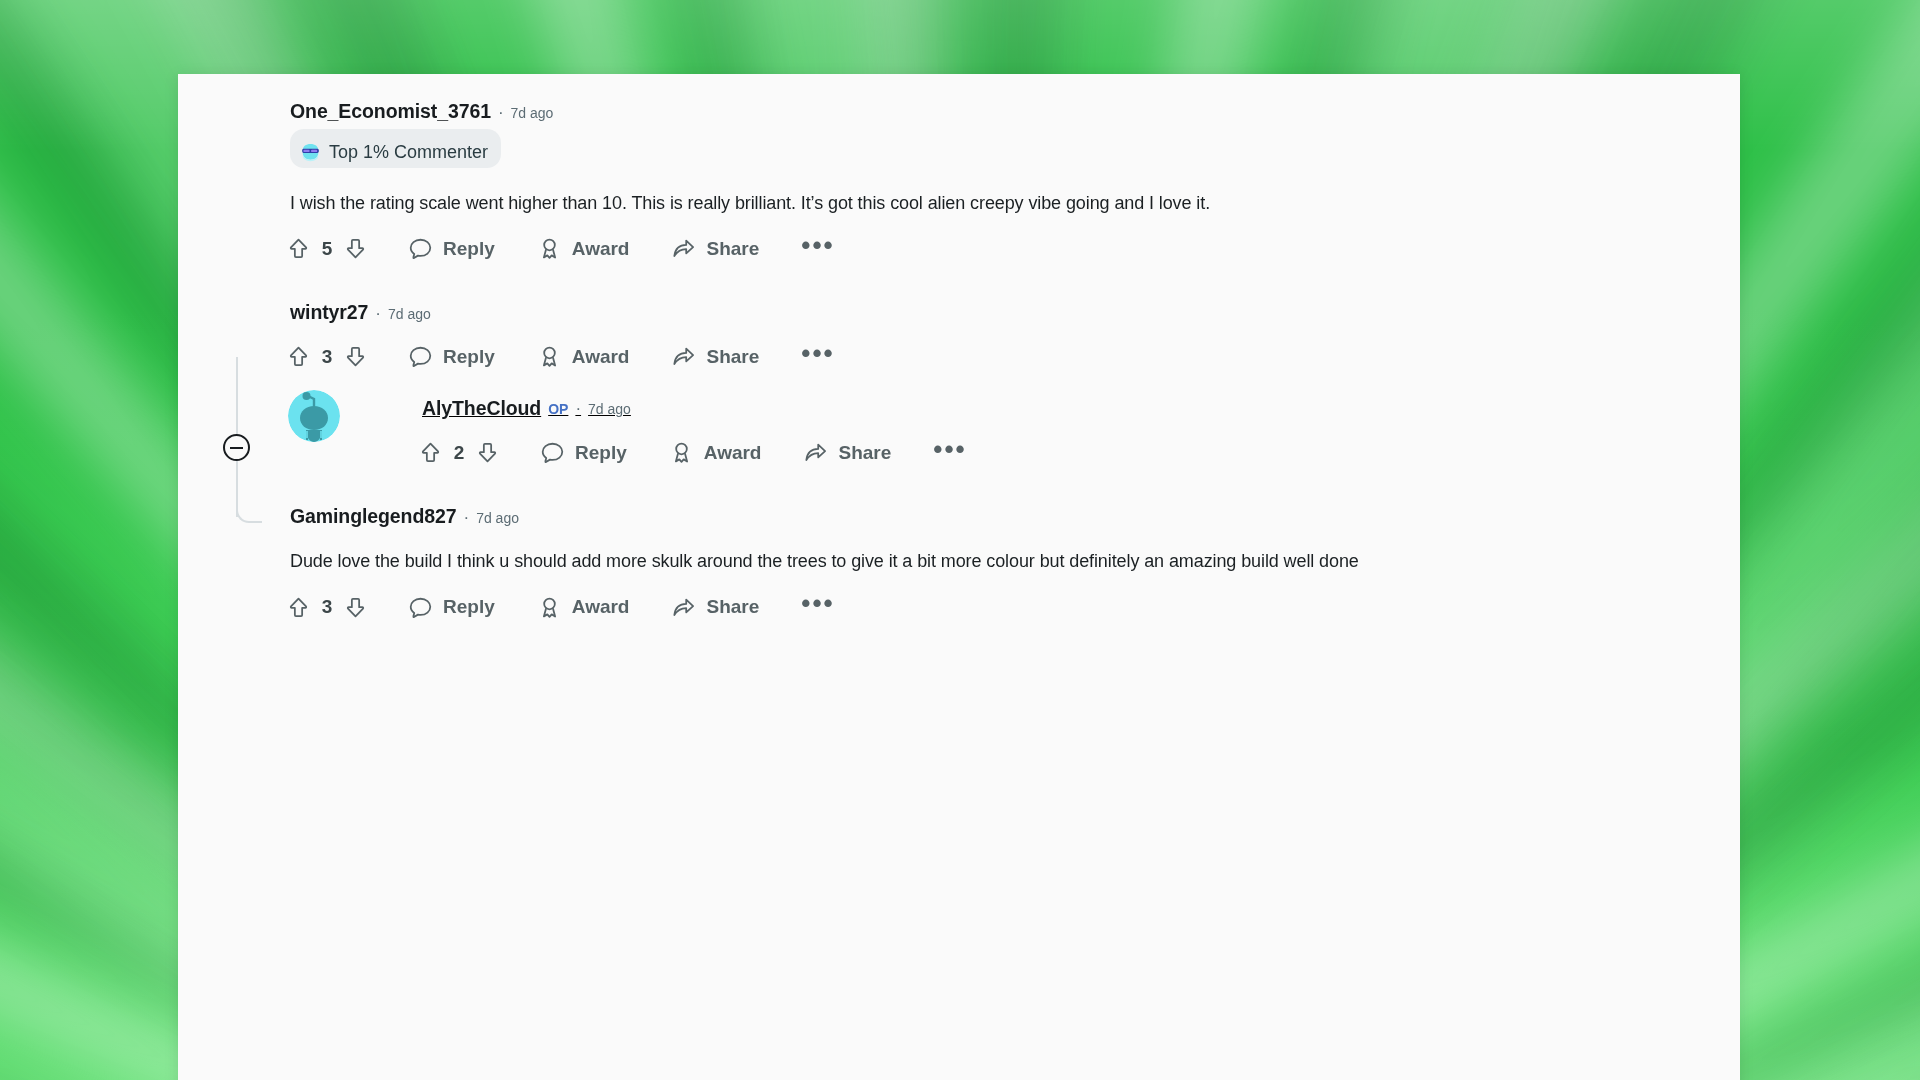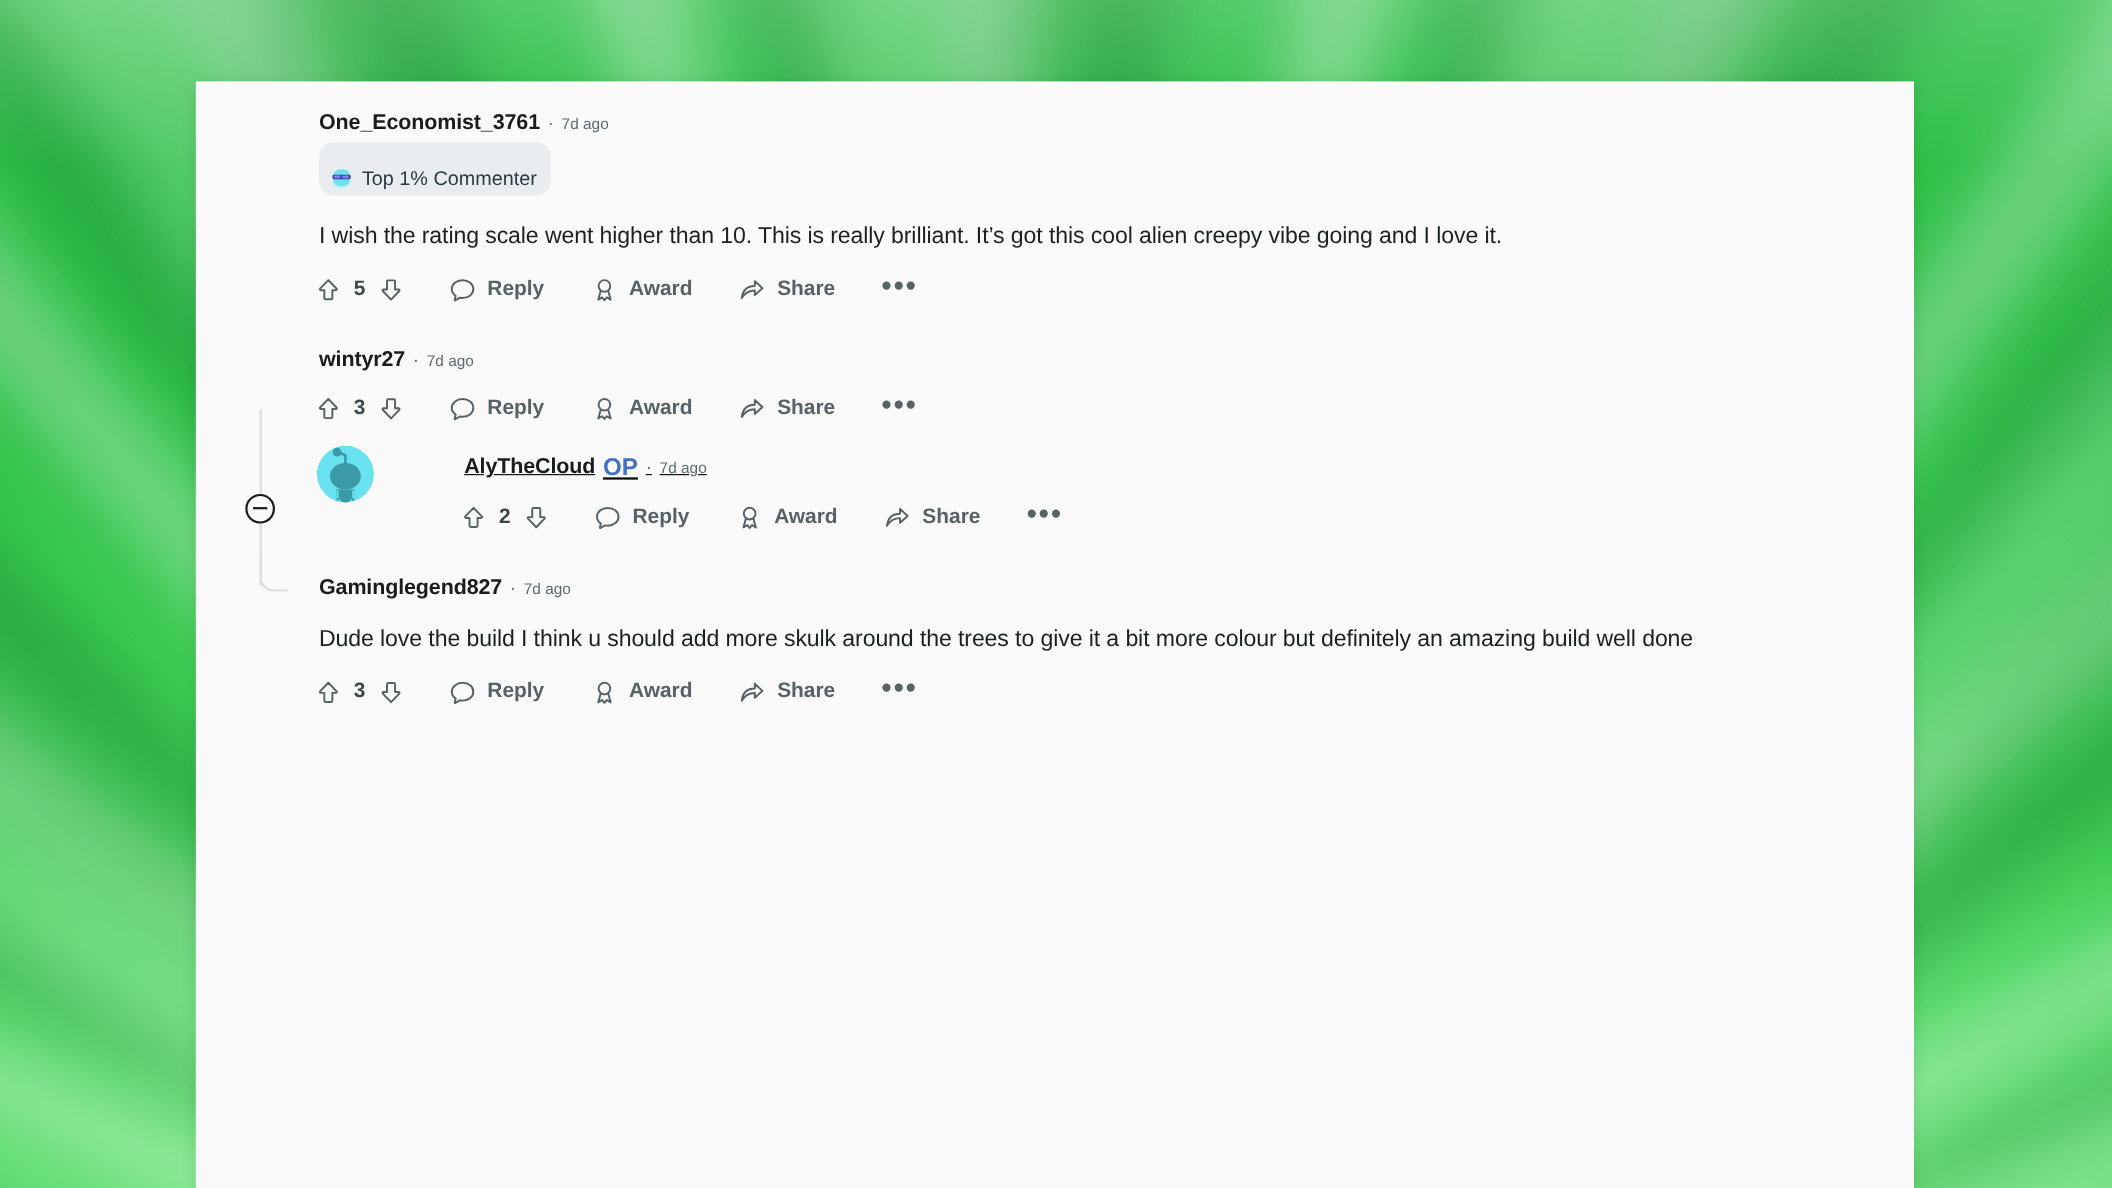--- a/index.html
+++ b/index.html
@@ -100,50 +100,50 @@
   }
   .avatar svg { display: block; width: 100%; height: 100%; }
 
   .uname {
     font-size: 19.5px;
     font-weight: 700;
     color: #181c1f;
     letter-spacing: -0.1px;
   }
   .op-tag {
-    font-size: 22px;
+    font-size: 14px;
     font-weight: 700;
     color: #4571c4;
     margin-left: 7px;
   }
   .dot {
     color: #5c6c74;
     font-size: 17px;
     margin: 0 7px;
   }
   .ago {
     font-size: 14px;
     color: #5c6c74;
   }
 
   .badge {
     display: inline-flex;
     align-items: center;
     gap: 7px;
     background: #eaedef;
     border-radius: 14px;
-    padding: 22px 13px 4px 9px;
+    padding: 12px 13px 4px 9px;
     font-size: 18px;
     color: #2a3c42;
     width: fit-content;
   }
   .badge .bicon { width: 23px; height: 23px; display: block; }
 
   .cbody {
-    font-size: 21px;
+    font-size: 18px;
     line-height: 1.47;
     color: #1b2023;
     max-width: 1330px;
     letter-spacing: -0.1px;
   }
 
   
   .actions {
     display: flex;
     align-items: center;

